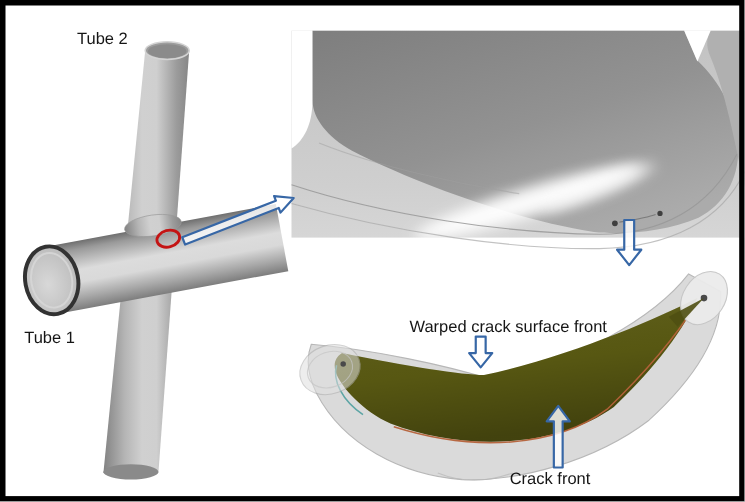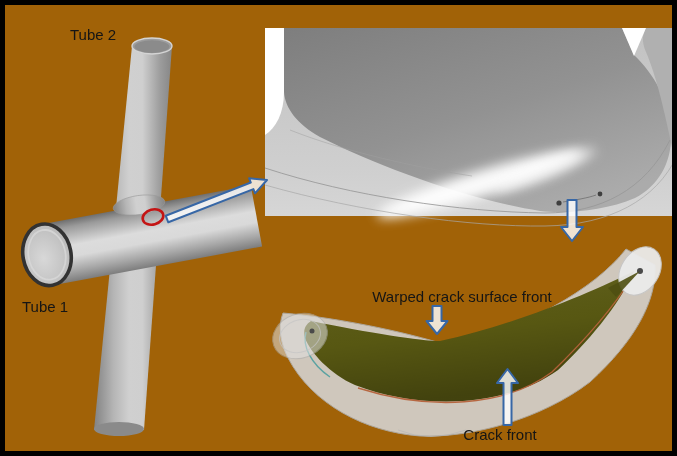--- a/index.html
+++ b/index.html
@@ -1,16 +1,16 @@
 <!DOCTYPE html>
 <html><head>
 <meta charset="utf-8">
 <style>
   html,body{margin:0;padding:0;background:#888;}
-  .stage{width:677px;height:456px;position:relative;background:#a16207;overflow:hidden;}
+  .stage{width:677px;height:456px;position:relative;background:#ffffff;overflow:hidden;}
   svg{display:block;}
   text{font-family:"Liberation Sans","DejaVu Sans",sans-serif;fill:#151515;}
   .lbl{font-size:15px;}
 </style>
 </head>
 <body>
 
 <div class="stage">
 <svg width="677" height="456" viewBox="0 0 677 456" xmlns="http://www.w3.org/2000/svg">
   <defs>

